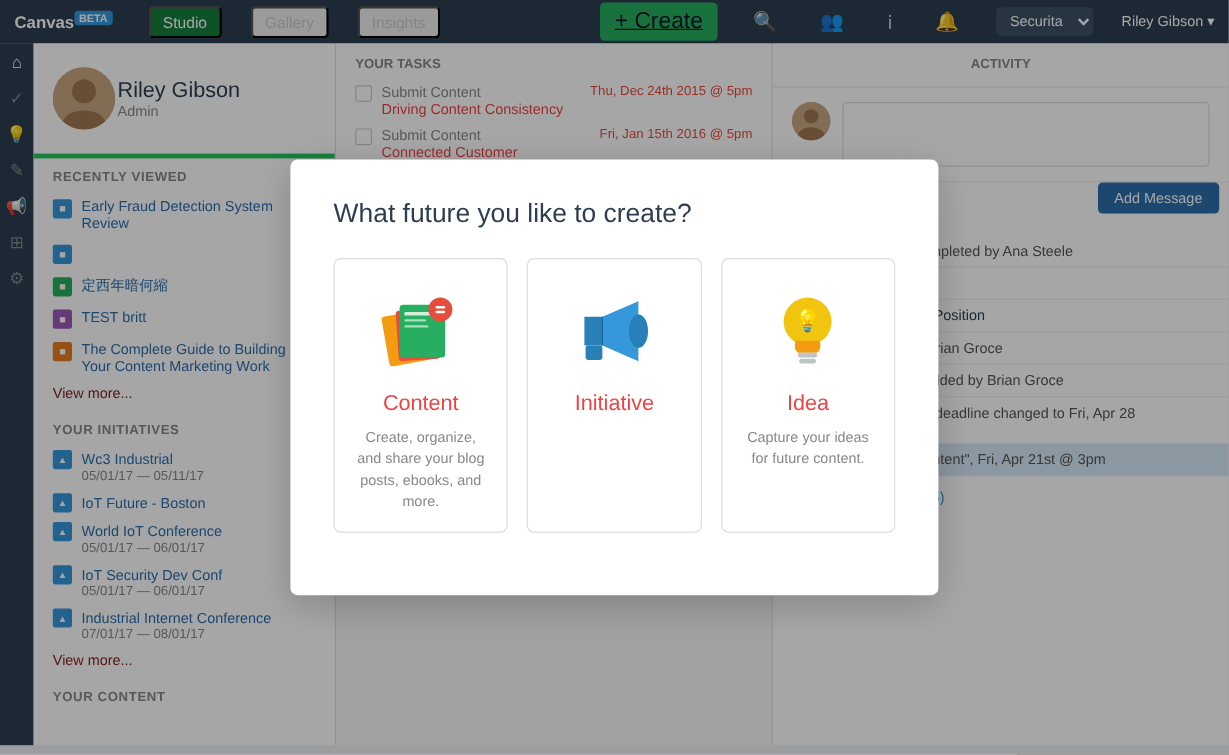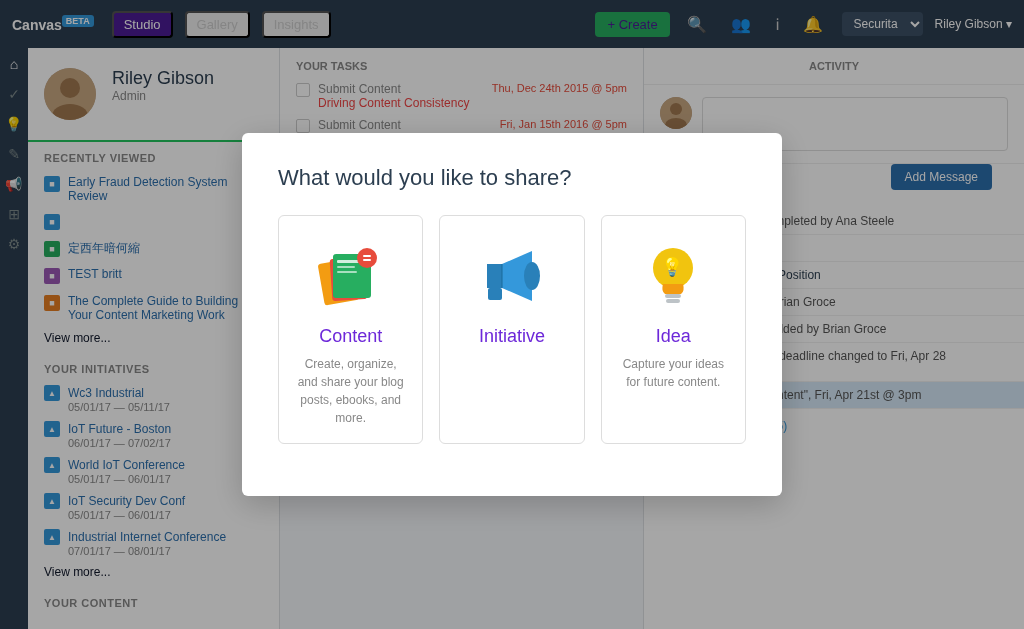--- a/index.html
+++ b/index.html
@@ -1,25 +1,25 @@
 <!DOCTYPE html>
 <html><head>
   <meta charset="utf-8">
   <style>
     * { box-sizing: border-box; margin: 0; padding: 0; }
     body { font-family: -apple-system, BlinkMacSystemFont, 'Segoe UI', sans-serif; font-size: 13px; background: #f0f2f5; color: #333; height: 629px; width: 1024px; overflow: hidden; }
 
     
     .top-nav {
       background: #2c3e50;
-      height: 48px;
+      height: 36px;
       display: flex;
       align-items: center;
       padding: 0 12px;
-      gap: 12px;
+      gap: 24px;
       position: relative;
       z-index: 10;
     }
     .top-nav .logo {
       color: #fff;
       font-size: 14px;
       font-weight: bold;
       margin-right: 6px;
     }
     .top-nav .beta {
@@ -31,35 +31,36 @@
       vertical-align: super;
     }
     .top-nav .nav-tab {
       color: #ccc;
       font-size: 13px;
       padding: 4px 10px;
       cursor: pointer;
       border-radius: 4px;
     }
     .top-nav .nav-tab.active {
-      background: #4c1d95;
+      background: #15803d;
       color: #fff;
     }
     .top-nav-spacer { flex: 1; }
     .top-nav .create-btn {
       background: #27ae60;
-      color: #4c1d95;
+      color: #0f172a;
       border: none;
       border-radius: 4px;
       padding: 5px 12px;
-      font-size: 13px;
+      font-size: 19px;
       cursor: pointer;
       display: flex;
       align-items: center;
       gap: 4px;
+      text-decoration: underline;
     }
     .top-nav .icon-btn {
       color: #ccc;
       background: none;
       border: none;
       font-size: 16px;
       cursor: pointer;
       padding: 4px 6px;
     }
     .top-nav .company-select {
@@ -107,23 +108,23 @@
       width: 252px;
       background: #fff;
       border-right: 1px solid #dde0e4;
       overflow-y: auto;
       flex-shrink: 0;
     }
 
     .user-profile {
       padding: 20px 16px;
       display: flex;
-      align-items: flex-start;
-      gap: 16px;
-      border-bottom: 2px solid #22c55e;
+      align-items: center;
+      gap: 2px;
+      border-bottom: 4px solid #22c55e;
     }
     .user-avatar {
       width: 52px;
       height: 52px;
       border-radius: 50%;
       background: #c0a890;
       flex-shrink: 0;
       overflow: hidden;
       display: flex;
       align-items: center;
@@ -161,21 +162,21 @@
       align-items: center;
       justify-content: center;
       font-size: 9px;
       color: #fff;
     }
     .item-icon.blue { background: #3498db; }
     .item-icon.green { background: #27ae60; }
     .item-icon.purple { background: #9b59b6; }
     .item-icon.orange { background: #e67e22; }
 
-    .view-more { padding: 4px 16px 8px; font-size: 12px; color: #0f172a; cursor: pointer; }
+    .view-more { padding: 4px 16px 8px; font-size: 12px; color: #7f1d1d; cursor: pointer; }
 
     .initiative-item {
       padding: 4px 16px;
       cursor: pointer;
       font-size: 12px;
     }
     .initiative-item .init-row { display: flex; align-items: center; gap: 8px; }
     .initiative-item .init-icon {
       width: 16px; height: 16px; background: #3498db; border-radius: 2px;
       flex-shrink: 0; display: flex; align-items: center; justify-content: center;
@@ -252,21 +253,21 @@
       height: 54px;
     }
     .add-msg-btn {
       background: #2c6fad;
       color: #fff;
       border: none;
       border-radius: 4px;
       padding: 6px 14px;
       font-size: 12px;
       cursor: pointer;
-      margin: 0 32px 10px auto;
+      margin: 0 8px 10px auto;
       display: block;
     }
     .activity-feed { padding: 8px 0; }
     .activity-entry {
       padding: 6px 16px;
       font-size: 12px;
       color: #555;
       border-bottom: 1px solid #f0f0f0;
     }
     .activity-entry .time { color: #888; font-size: 11px; }
@@ -321,21 +322,21 @@
       width: 80px;
       height: 80px;
       margin-bottom: 10px;
       display: flex;
       align-items: center;
       justify-content: center;
     }
     .modal-option .option-name {
       font-size: 18px;
       font-weight: 500;
-      color: #6d28d9;
+      color: #ef4444;
       margin-bottom: 8px;
     }
     .modal-option .option-desc {
       font-size: 12px;
       color: #888;
       line-height: 1.5;
     }
     .modal-footer {
       display: flex;
       justify-content: flex-end;
@@ -429,21 +430,20 @@
         <div class="init-icon">▲</div>
         <span class="init-name">Wc3 Industrial</span>
       </div>
       <div class="init-date">05/01/17 — 05/11/17</div>
     </div>
     <div class="initiative-item">
       <div class="init-row">
         <div class="init-icon">▲</div>
         <span class="init-name">IoT Future - Boston</span>
       </div>
-      <div class="init-date">06/01/17 — 07/02/17</div>
     </div>
     <div class="initiative-item">
       <div class="init-row">
         <div class="init-icon">▲</div>
         <span class="init-name">World IoT Conference</span>
       </div>
       <div class="init-date">05/01/17 — 06/01/17</div>
     </div>
     <div class="initiative-item">
       <div class="init-row">
@@ -529,21 +529,21 @@
       <div class="view-prior">
         <span>〜</span>
         <span>View prior activity (5)</span>
       </div>
     </div>
   </div>
 </div>
 
 <div class="overlay">
   <div class="modal">
-    <div class="modal-title">What would you like to share?</div>
+    <div class="modal-title">What future you like to create?</div>
     <div class="modal-options">
 
       <div class="modal-option">
         <div class="option-icon">
           <svg width="80" height="80" viewBox="0 0 80 80">
 
             <rect x="10" y="25" width="35" height="42" rx="3" fill="#f39c12" transform="rotate(-10,27,46)"></rect>
             <rect x="20" y="22" width="35" height="42" rx="3" fill="#e74c3c" transform="rotate(-4,37,43)"></rect>
             <rect x="22" y="18" width="38" height="44" rx="3" fill="#27ae60"></rect>
             <rect x="26" y="24" width="22" height="3" rx="1" fill="#fff" opacity="0.8"></rect>

